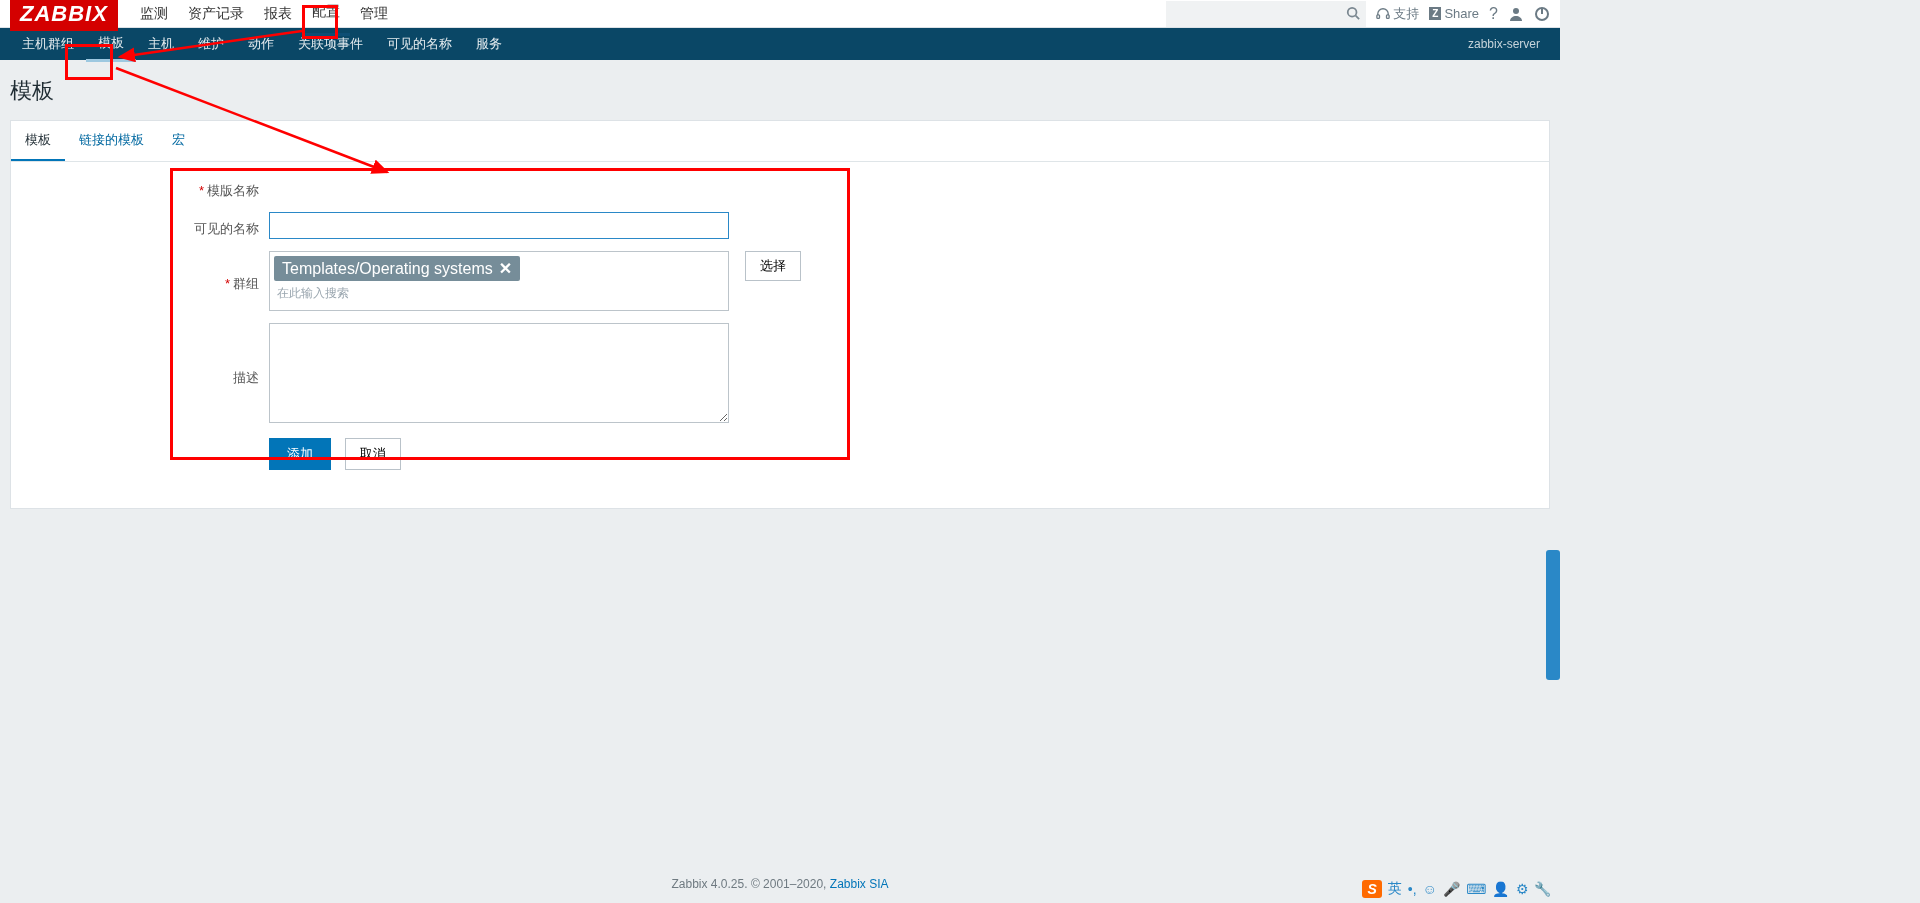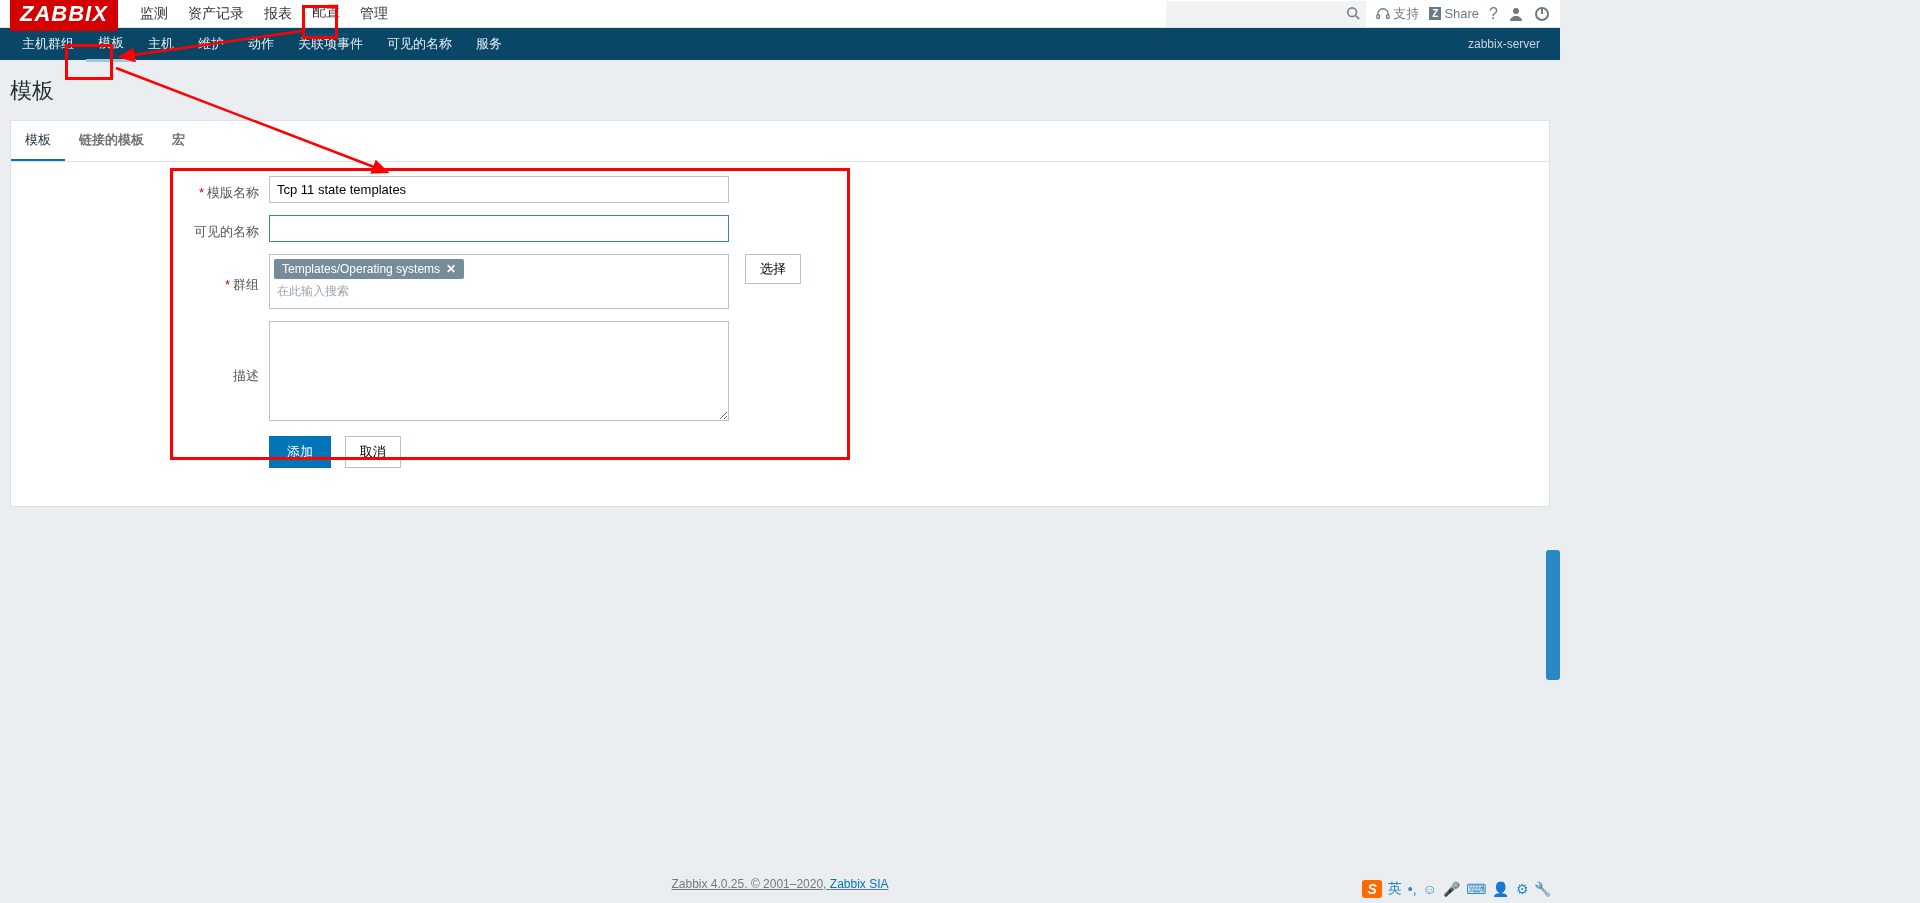--- a/index.html
+++ b/index.html
@@ -16,36 +16,36 @@
 .icon-btn{color:#6b7a84;cursor:pointer;font-size:13px;display:flex;align-items:center;gap:3px;}
 .subnav{background:#0a4766;height:32px;display:flex;align-items:center;padding:0 10px;color:#fff;}
 .subnav .sn-item{padding:7px 12px;color:#e5ecef;cursor:pointer;font-size:13px;}
 .subnav .sn-item.active{border-bottom:3px solid #9dc8e0;}
 .subnav .server{margin-left:auto;color:#c6d4db;font-size:12px;padding-right:10px;}
 .page-title{font-size:22px;padding:16px 10px 14px;color:#1f2c33;background:#ebeef0;}
 .panel{background:#fff;margin:0 10px;border:1px solid #dde2e6;}
 .tabs{display:flex;border-bottom:1px solid #dfe5e8;}
 .tab{padding:10px 14px;cursor:pointer;font-size:13px;}
 .tab.active{color:#1f2c33;border-bottom:2px solid #0275b8;}
-.tab.inactive{color:#737373;font-weight:bold;}
+.tab.inactive{color:#0369a1;}
 .form-area{padding:14px 18px 26px;}
 .form-row{display:flex;margin-bottom:12px;align-items:center;}
 .form-label{width:240px;text-align:right;padding-right:10px;padding-top:6px;color:#555;font-size:13px;}
 .form-label .req{color:#d40000;margin-right:3px;}
 .form-ctrl input[type=text]{border:1px solid #bcc4ca;padding:5px 7px;width:460px;font-size:13px;}
 .form-ctrl input.focused{border:1px solid #2a88c7;outline:none;}
 .tagbox{border:1px solid #bcc4ca;padding:4px;width:460px;min-height:50px;}
-.tag{display:inline-block;background:#768d99;color:#fff;padding:3px 8px;font-size:12px;border-radius:2px;}
+.tag{display:inline-block;background:#768d99;color:#fff;padding:3px 8px;font-size:16px;border-radius:2px;}
 .tag .x{margin-left:6px;cursor:pointer;font-weight:bold;}
 .tagbox .hint{color:#9aa6af;font-size:12px;padding:4px 3px;}
 .select-btn{border:1px solid #b9c2c9;background:#fff;padding:5px 14px;margin-left:16px;cursor:pointer;font-size:13px;}
 textarea.desc{border:1px solid #bcc4ca;width:460px;height:100px;padding:6px;font-size:13px;resize:both;}
 .btn-primary{background:#0275b8;color:#fff;border:none;padding:7px 18px;cursor:pointer;font-size:13px;margin-right:10px;}
 .btn-default{background:#fff;border:1px solid #b9c2c9;padding:6px 14px;cursor:pointer;font-size:13px;}
-.footer{position:absolute;bottom:12px;left:0;right:0;text-align:center;font-size:12px;color:#6f7a81;text-decoration:underline;}
+.footer{position:absolute;bottom:12px;left:0;right:0;text-align:center;font-size:12px;color:#6f7a81;}
 .footer a{color:#0275b8;text-decoration:none;}
 .arrow{position:absolute;pointer-events:none;}
 .ime-bar{position:absolute;bottom:5px;right:8px;display:flex;align-items:center;gap:6px;font-size:14px;color:#2a88c7;}
 .ime-bar .s-badge{background:#ff6a00;color:#fff;font-weight:bold;padding:1px 5px;border-radius:3px;font-style:italic;}
 .vol-widget{position:absolute;right:0;top:550px;width:14px;height:130px;background:linear-gradient(#2a88c7, #2a88c7);border-radius:3px;}
 </style>
 </head>
 <body>
 
 <div class="topnav">
@@ -107,21 +107,20 @@
 
 <div class="panel">
   <div class="tabs">
     <div class="tab active">模板</div>
     <div class="tab inactive">链接的模板</div>
     <div class="tab inactive">宏</div>
   </div>
   <div class="form-area">
     <div class="form-row">
       <div class="form-label"><span class="req">*</span><span>模版名称</span></div>
-      <div class="form-ctrl"><input type="text" value="Tcp 11 state templates" style=""></div>
     </div>
     <div class="form-row">
       <div class="form-label"><span>可见的名称</span></div>
       <div class="form-ctrl"><input type="text" class="focused" value="" style=""></div>
     </div>
     <div class="form-row">
       <div class="form-label"><span class="req">*</span><span>群组</span></div>
       <div class="form-ctrl" style="display:flex;align-items:flex-start">
         <div class="tagbox">
           <span class="tag"><span>Templates/Operating systems</span><span class="x">✕</span></span>

